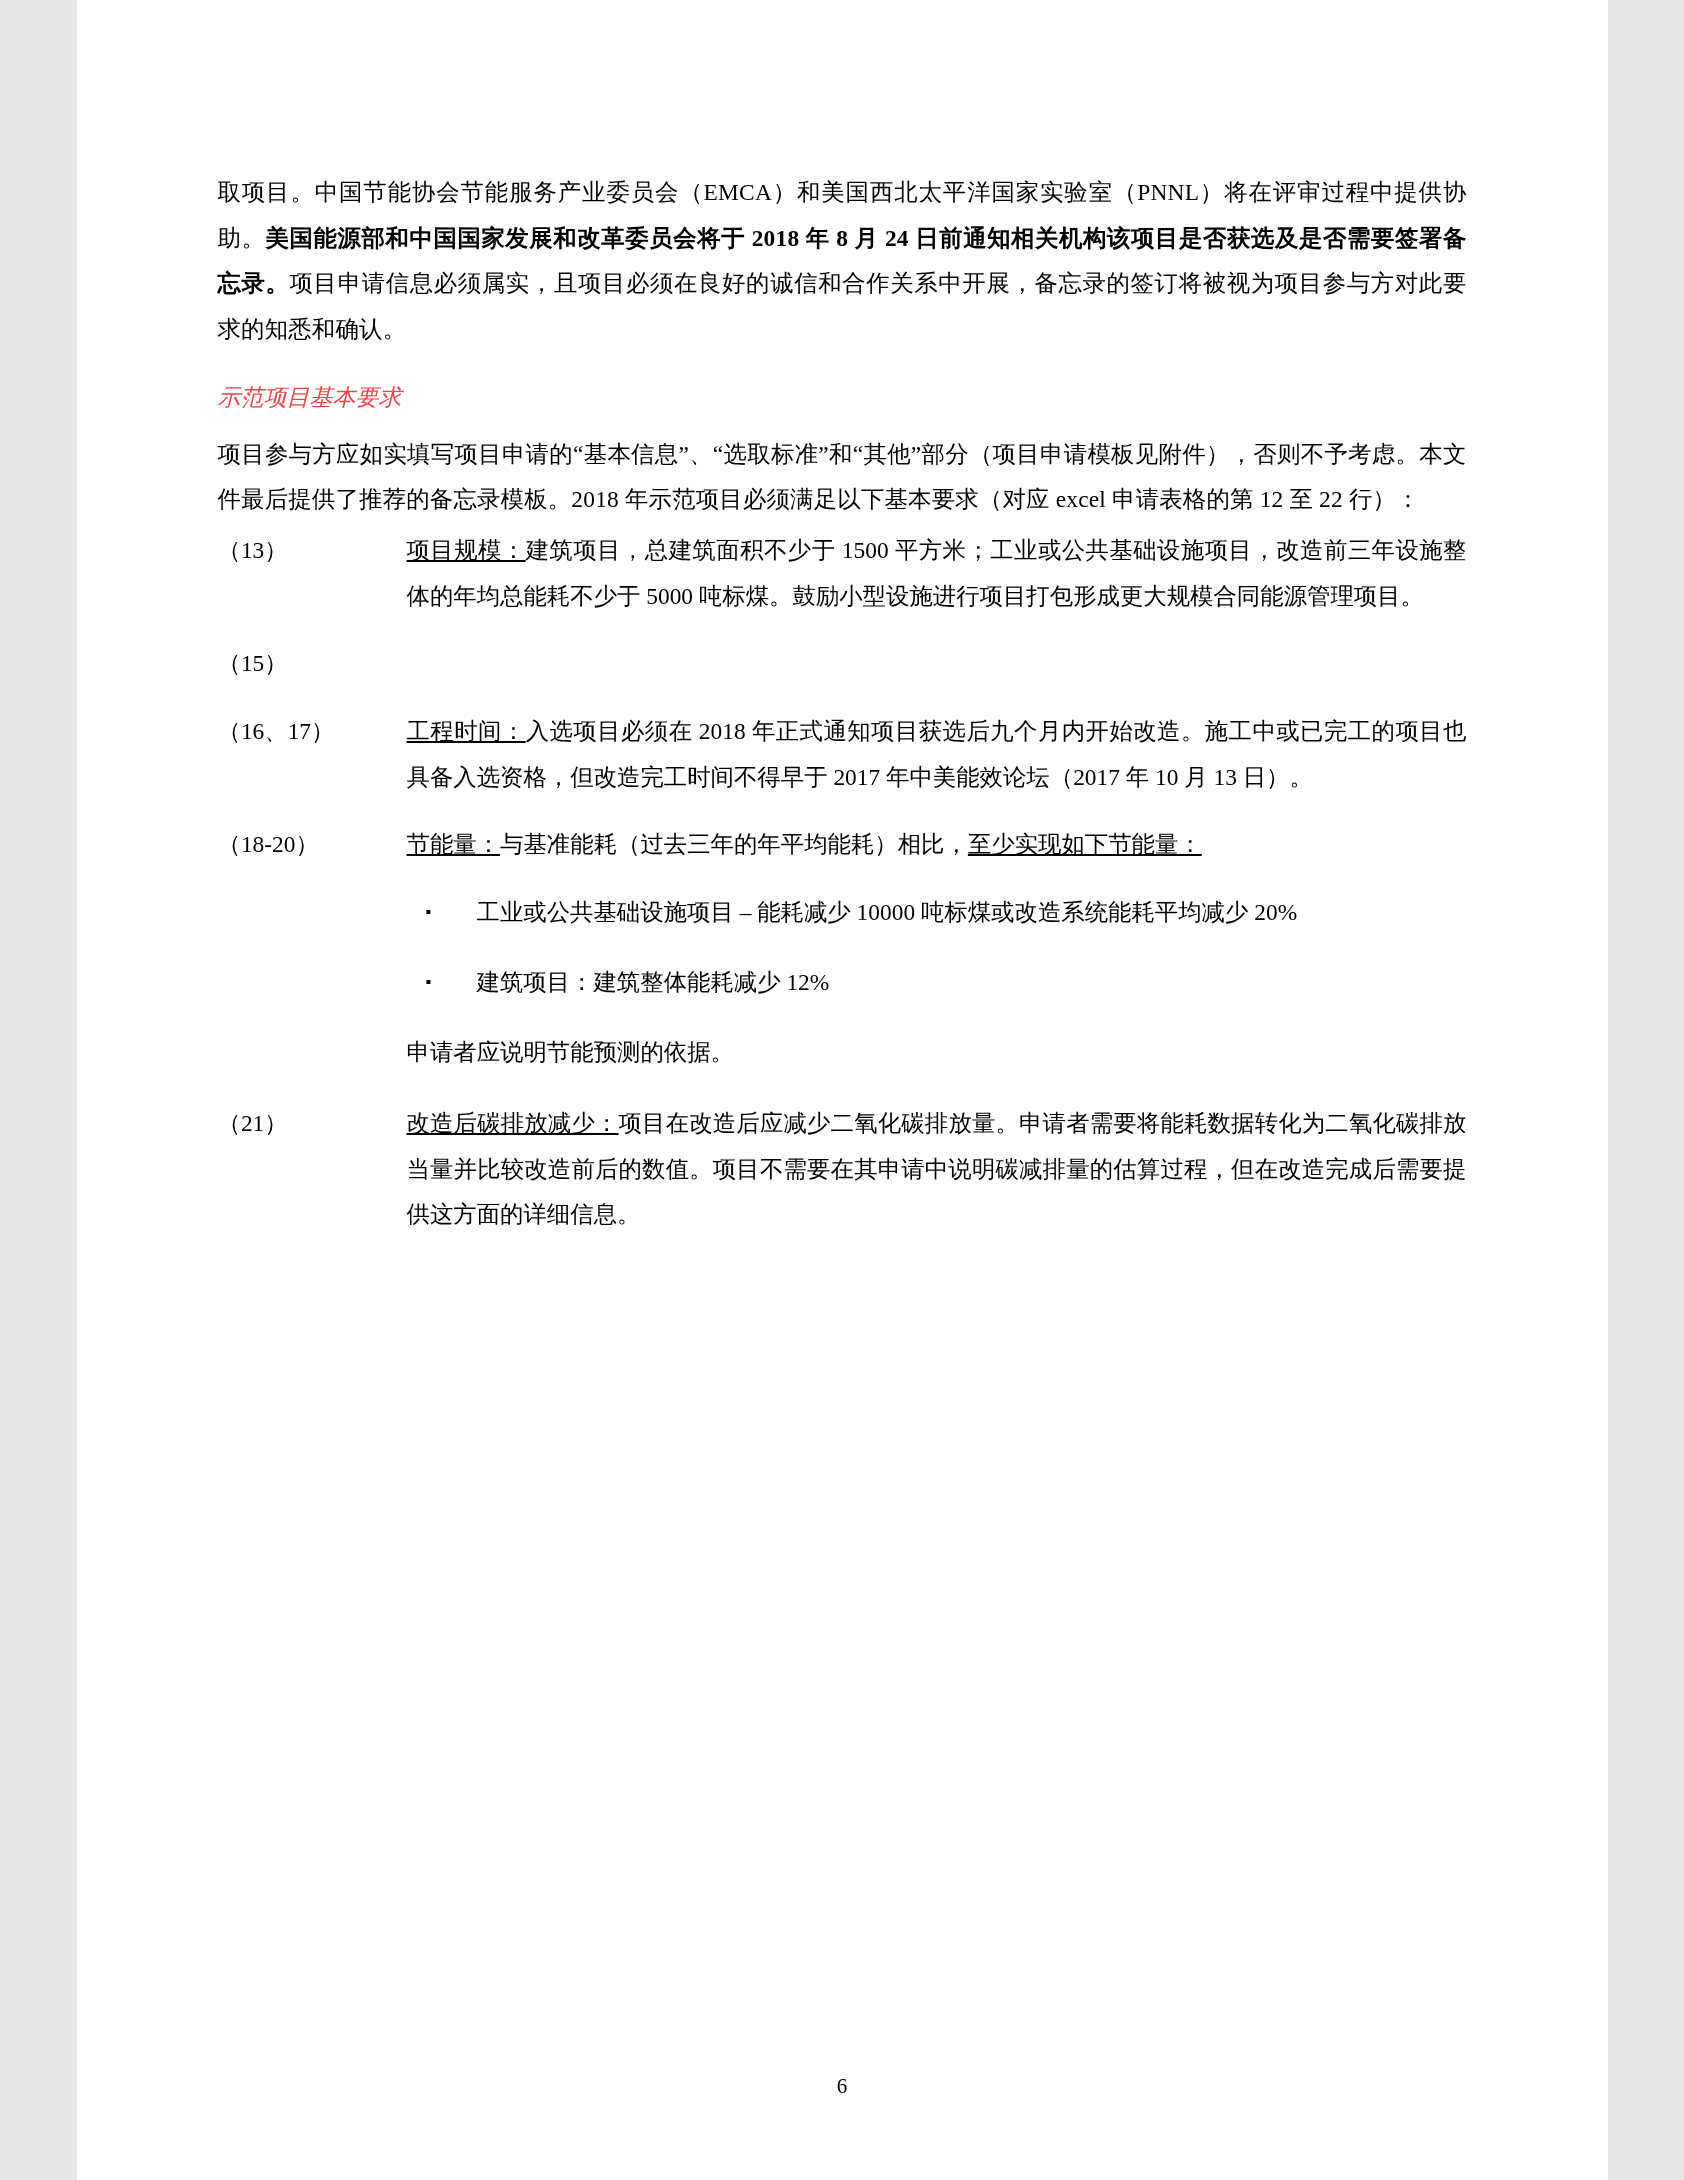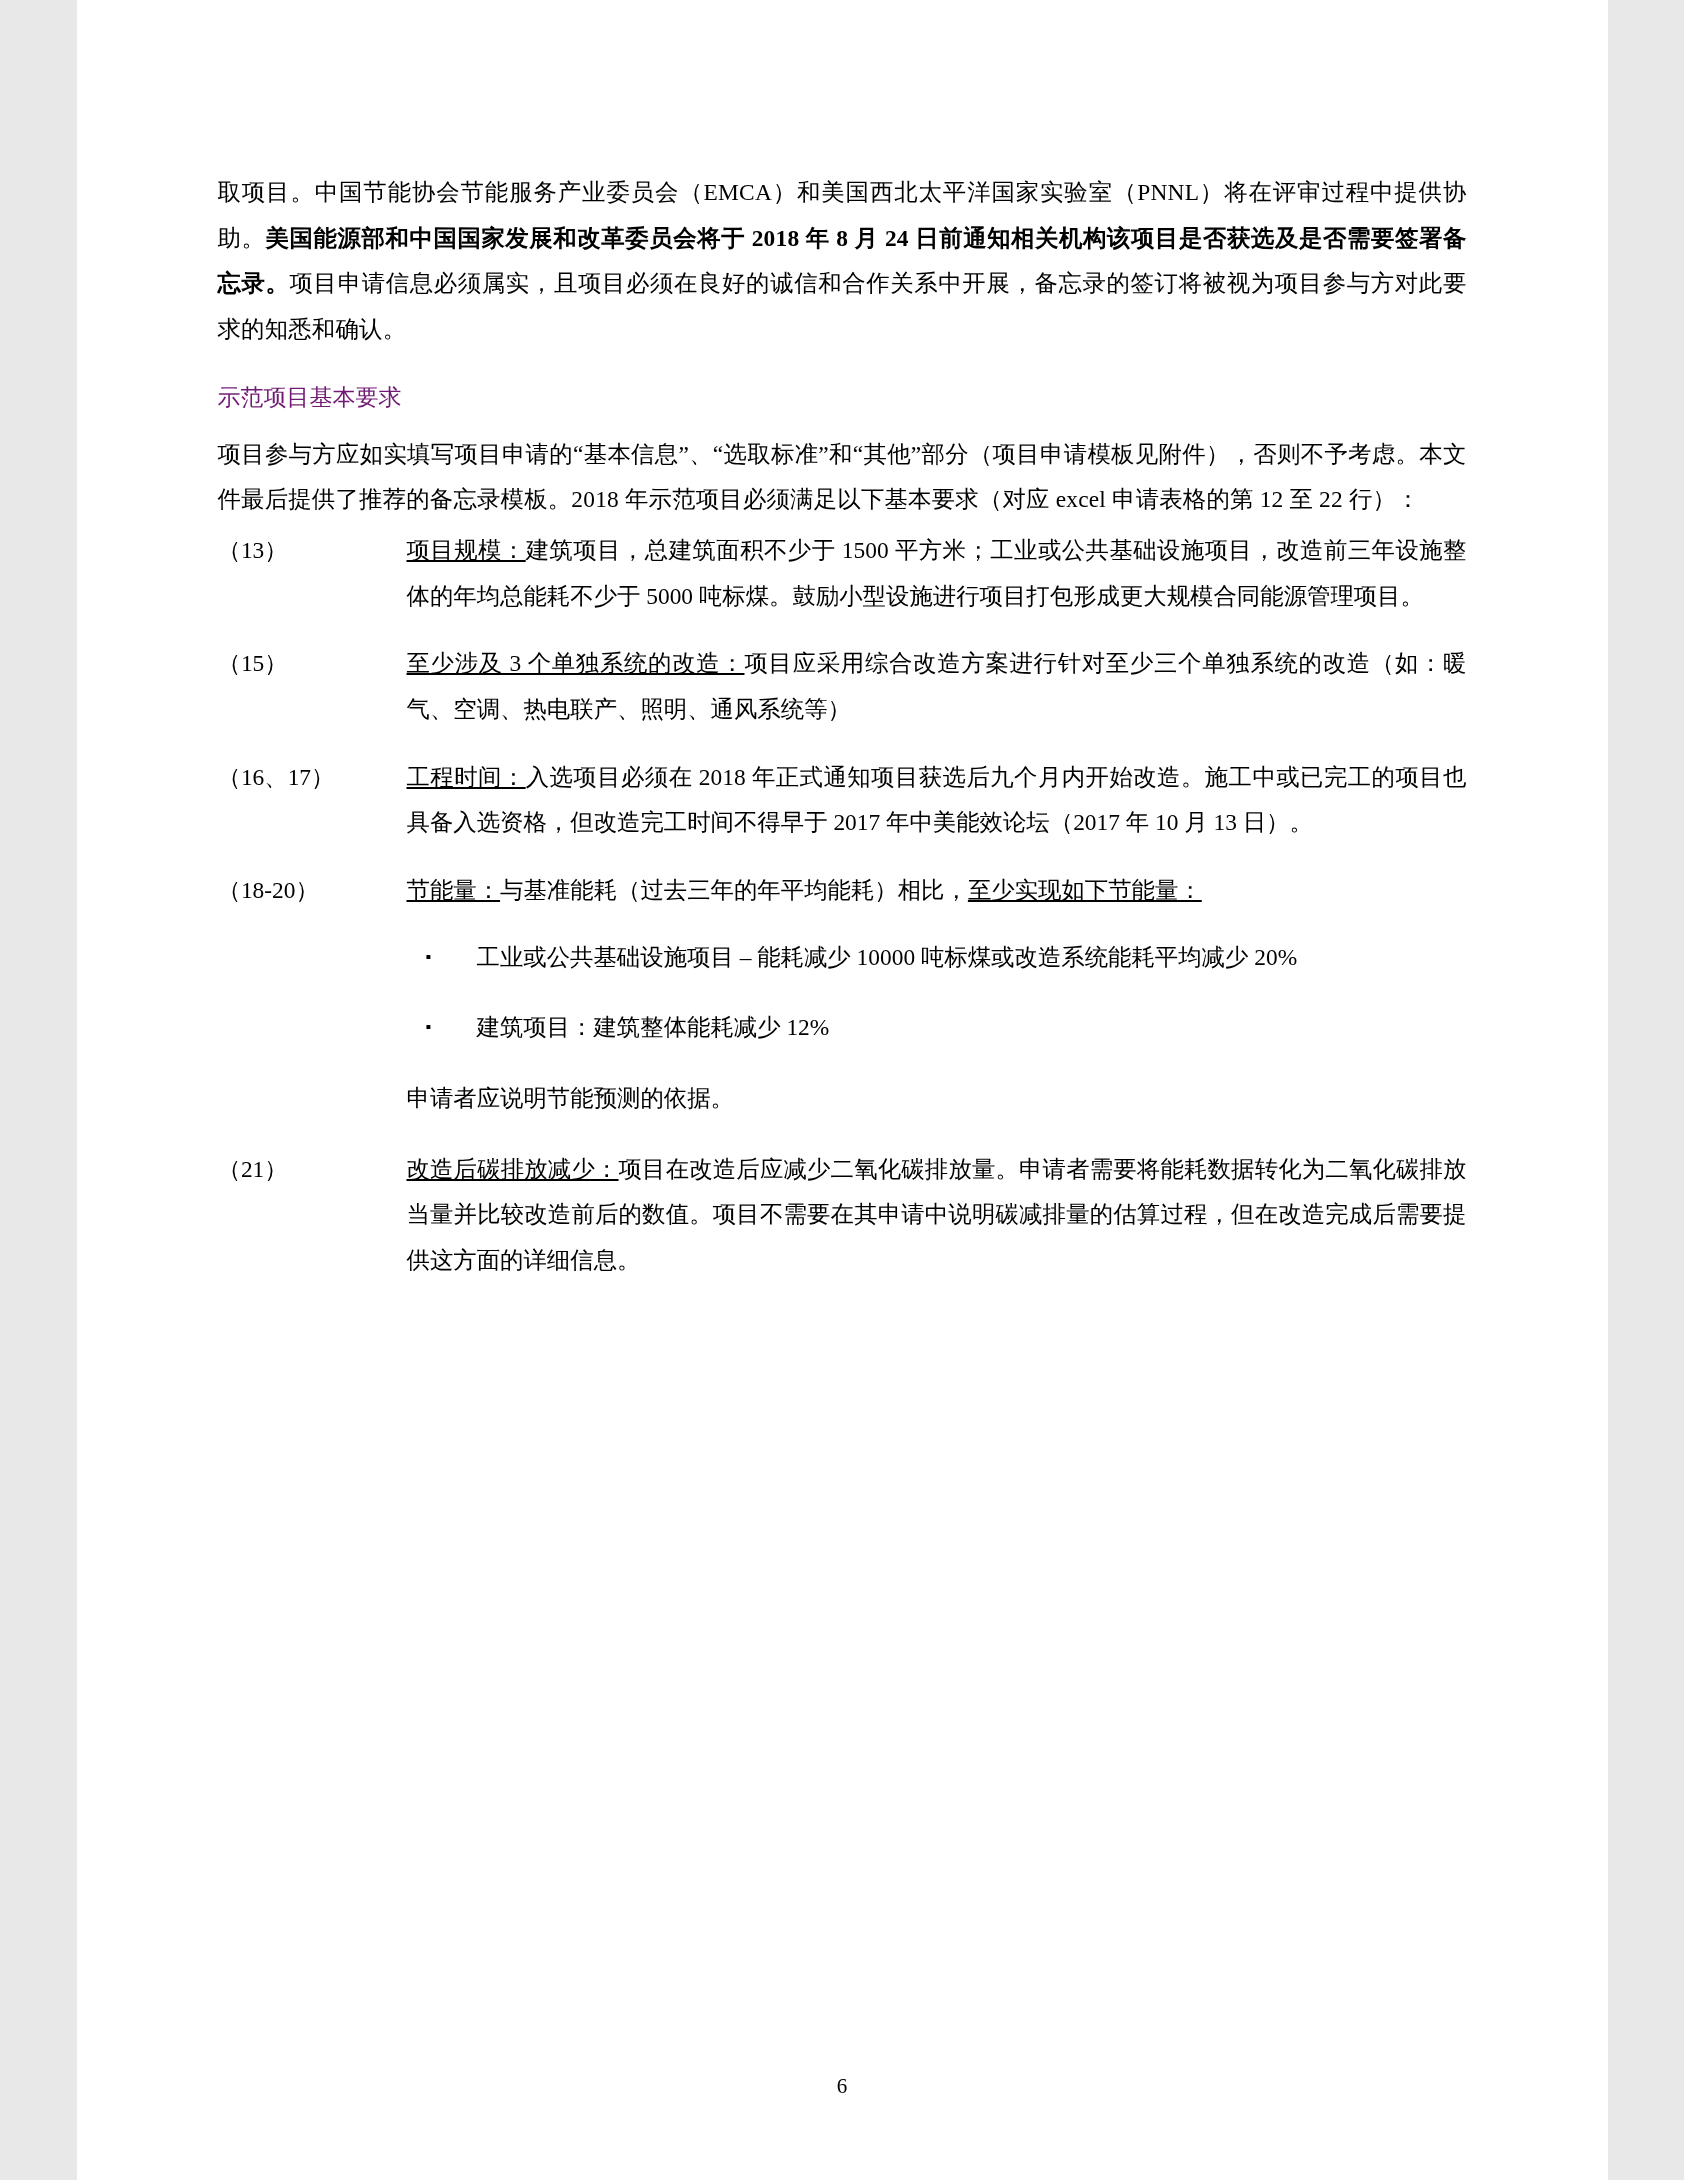--- a/index.html
+++ b/index.html
@@ -25,24 +25,25 @@
     text-justify: inter-ideograph;
     letter-spacing: 0.2px;
   }
   p.para {
     margin: 0 0 5.1px 0;
   }
   .bold {
     font-weight: bold;
   }
   .section-heading {
-    color: #701a75;
+    color: #ef4444;
     font-size: 23px;
     margin: 29px 0 19px 0;
     font-family: "Liberation Serif", "DejaVu Serif", serif;
+    font-style: italic;
   }
   .intro {
     margin: 0 0 25.6px 0;
   }
   
   .item {
     display: flex;
     align-items: flex-start;
     margin: 0 0 22px 0;
     gap: 40px;
@@ -118,21 +119,20 @@
   <p class="body-text para">项目参与方应如实填写项目申请的“基本信息”、“选取标准”和“其他”部分（项目申请模板见附件），否则不予考虑。本文件最后提供了推荐的备忘录模板。2018 年示范项目必须满足以下基本要求（对应 excel 申请表格的第 12 至 22 行）：</p>
 
   <div class="item">
     <div class="item-num">（13）</div>
     <div class="item-body"><span class="u">项目规模：</span><span>建筑项目，总建筑面积不少于 1500 平方米；工业或公共基础设施项目，改造前三年设施整体的年均总能耗不少于 5000 吨标煤。鼓励小型设施进行项目打包形成更大规模合同能源管理项目。</span></div>
   </div>
 
 
   <div class="item">
     <div class="item-num">（15）</div>
-    <div class="item-body"><span class="u">至少涉及 3 个单独系统的改造：</span><span>项目应采用综合改造方案进行针对至少三个单独系统的改造（如：暖气、空调、热电联产、照明、通风系统等）</span></div>
   </div>
 
   <div class="item">
     <div class="item-num">（16、17）</div>
     <div class="item-body"><span class="u">工程时间：</span><span>入选项目必须在 2018 年正式通知项目获选后九个月内开始改造。施工中或已完工的项目也具备入选资格，但改造完工时间不得早于 2017 年中美能效论坛（2017 年 10 月 13 日）。</span></div>
   </div>
 
   <div class="item">
     <div class="item-num">（18-20）</div>
     <div class="item-body">

